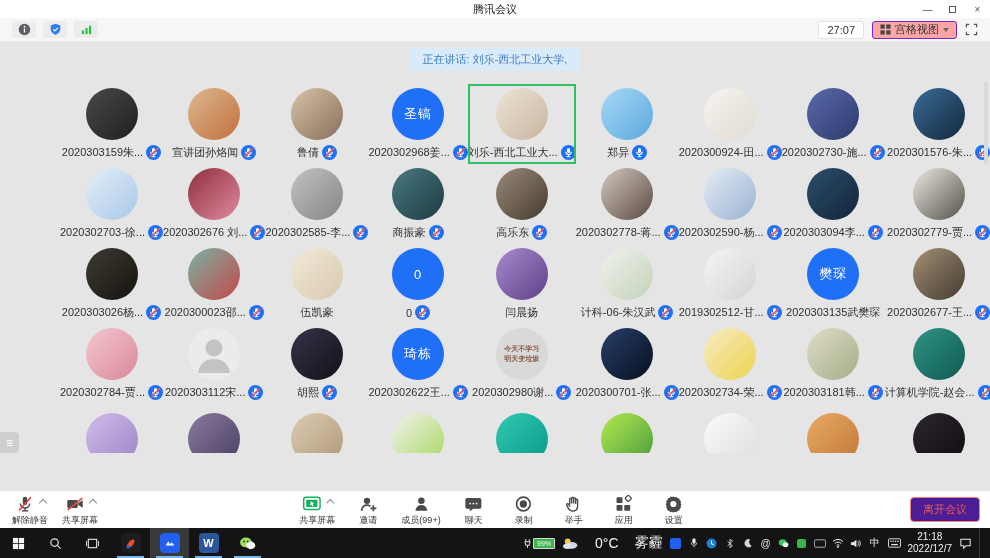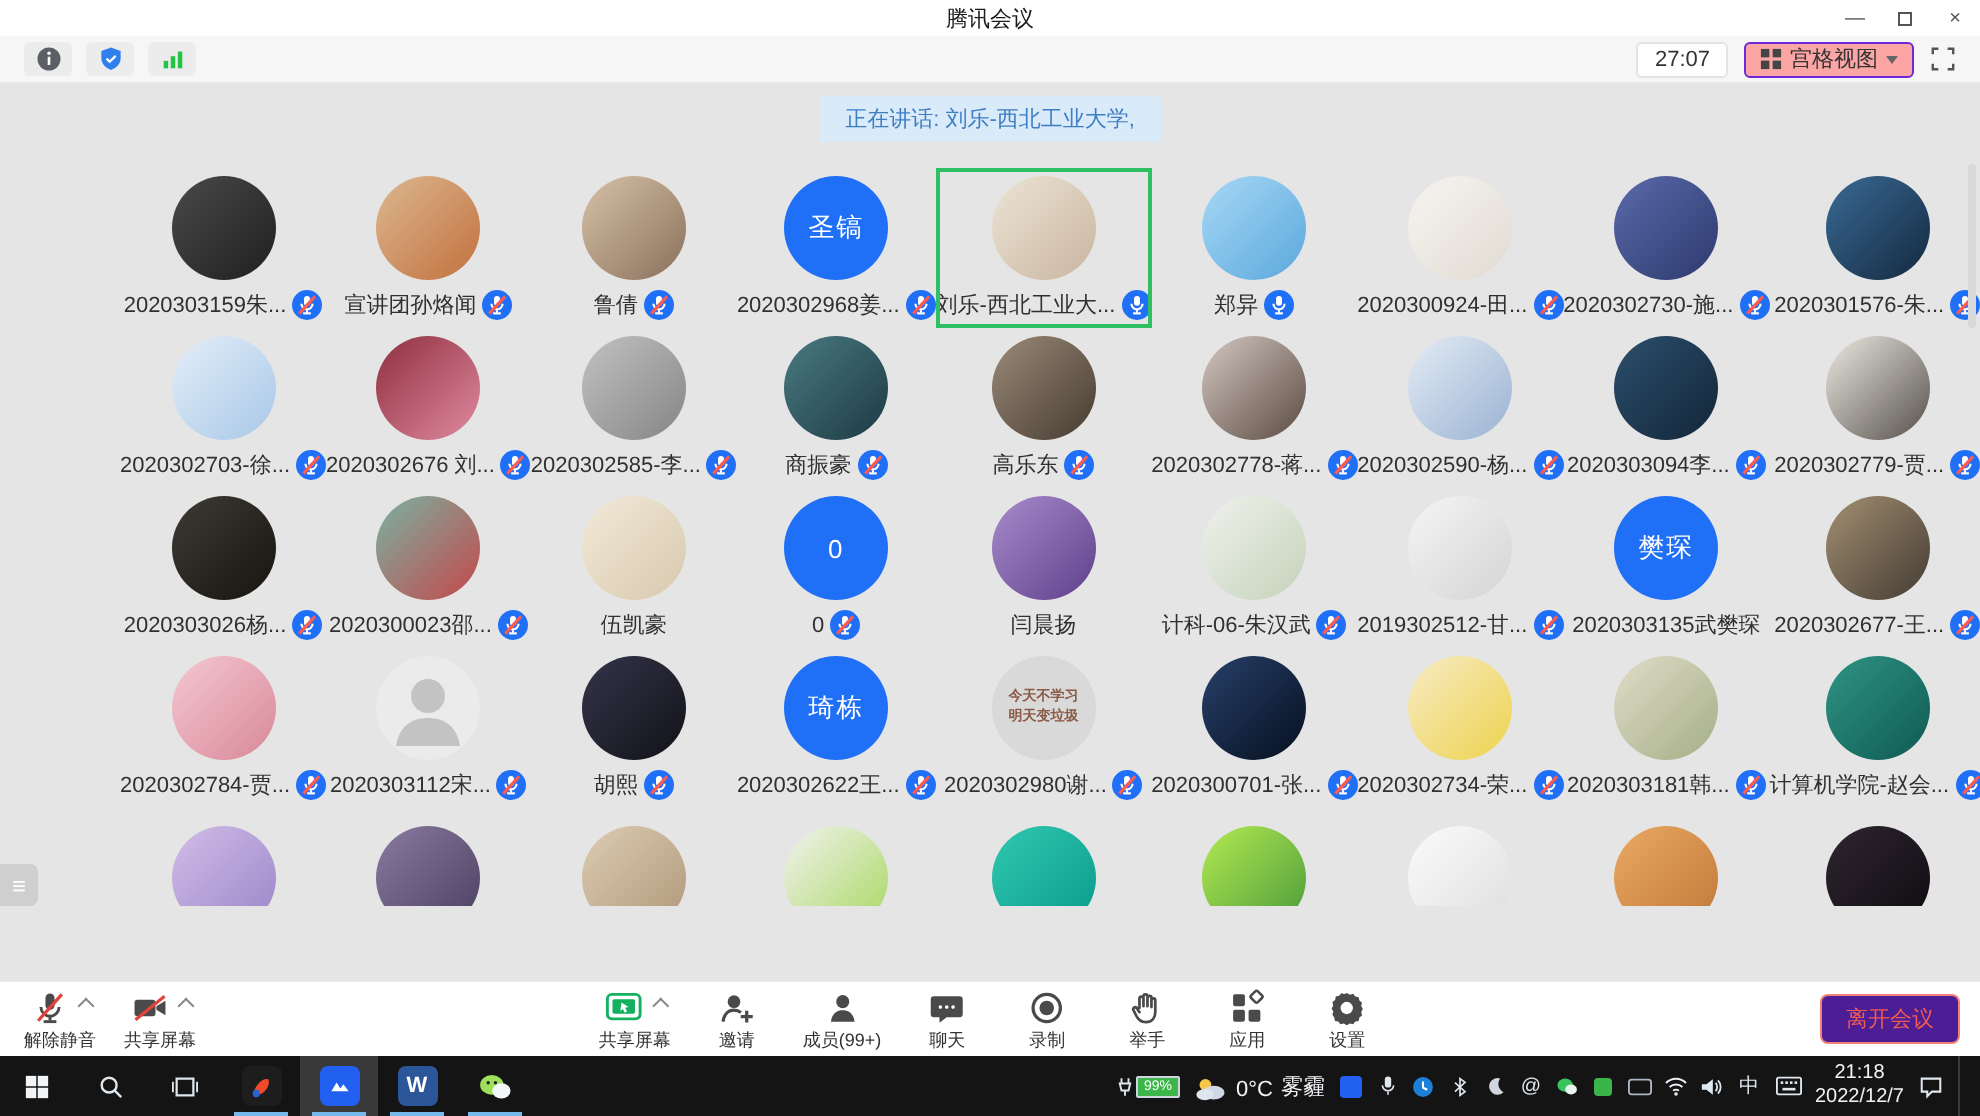--- a/index.html
+++ b/index.html
@@ -54,21 +54,21 @@
   .taskbar{ height:30px; background:#141414; display:flex; align-items:stretch; color:#e9eef3; flex:none;}
   .tbl{ display:flex;}
   .tbtn{ width:37px; display:flex; align-items:center; justify-content:center;}
   .tapp{ width:39px; display:flex; align-items:center; justify-content:center; position:relative;}
   .tapp.running::after{ content:""; position:absolute; left:6px; right:6px; bottom:0; height:2px; background:#76b9ed;}
   .tapp.focused{ background:rgba(255,255,255,.16);}
   .tapp-ic{ width:20px; height:20px; border-radius:4px; display:flex; align-items:center; justify-content:center; font-size:11px; font-weight:bold; color:#fff;}
   .tbr{ margin-left:auto; display:flex; align-items:center; gap:7px; padding-right:6px; font-size:10px;}
   .battery{ display:flex; align-items:center; gap:2px;}
   .batt-body{ background:#3db54a; color:#fff; font-size:7px; padding:1px 3px; border-radius:1px; border:1px solid #cfd6dd;}
-  .weather{ display:flex; align-items:flex-end; gap:4px; font-size:11px; color:#f0f3f6;}
+  .weather{ display:flex; align-items:center; gap:16px; font-size:14px; color:#f0f3f6;}
   .tray{ display:flex; align-items:center; gap:6px;}
   .tray-ic{ display:flex; align-items:center; justify-content:center; min-width:12px; height:14px; font-size:10px; color:#dfe7ef;}
   .timeblock{ text-align:center; font-size:10px; line-height:1.25; color:#f0f3f6;}
   .edge{ width:5px; border-left:1px solid #3a3a3a; height:100%;}
 </style>
 </head>
 <body>
 
 <div class="app">
 

